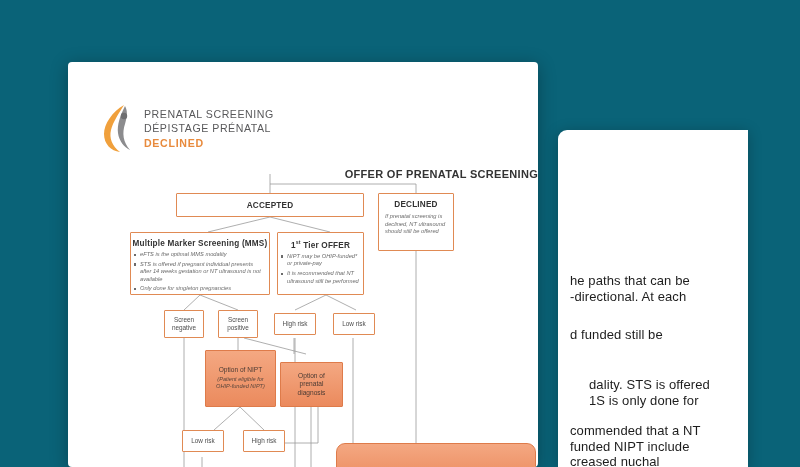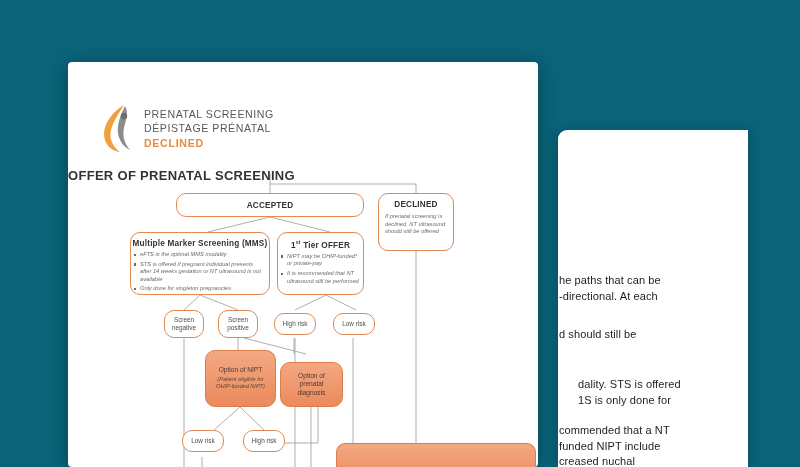--- a/index.html
+++ b/index.html
@@ -10,22 +10,22 @@
     position:relative;
   }
   
   .back-doc{
     position:absolute;left:558px;top:130px;width:190px;height:337px;
     background:#ffffff;border-radius:9px 0 0 0;
     box-shadow:0 2px 14px rgba(0,0,0,.25);
     overflow:hidden;
   }
   .back-doc .para{
-    position:absolute;left:1px;width:190px;
-    color:#1d1d1d;font-size:11px;line-height:15.6px;
+    position:absolute;left:12px;width:190px;
+    color:#1d1d1d;font-size:13px;line-height:15.6px;
     white-space:pre;letter-spacing:.1px;
   }
   .bp1{top:143px;}
   .bp2{top:197px;}
   .bp3{top:247px;margin-left:19px;}
   .bp4{top:293px;}
   
   .front-card{
     position:absolute;left:68px;top:62px;width:470px;height:405px;
     background:#ffffff;border-radius:4px;
@@ -41,21 +41,21 @@
   }
   .logo-l3{
     font-size:10.6px;letter-spacing:.7px;color:#e88a3c;font-weight:bold;
     line-height:14px;margin-top:1px;
   }
   
   .flow{position:absolute;left:0;top:0;width:470px;height:405px;}
   .flow svg{position:absolute;left:0;top:0;}
   .node{
     position:absolute;box-sizing:border-box;
-    border:1.1px solid #e08a54;border-radius:10px;background:#fff;
+    border:1.1px solid #e08a54;border-radius:1px;background:#fff;
     display:flex;flex-direction:column;align-items:center;justify-content:center;
     text-align:center;color:#4a4a4a;
   }
   .node .title{
     font-weight:bold;font-size:8.2px;color:#333;letter-spacing:.2px;
   }
   .node ul{
     margin:3px 0 0 0;padding:0 4px 0 9px;text-align:left;list-style:none;
   }
   .node ul li{
@@ -69,31 +69,31 @@
   .small-node{
     font-size:6.4px;line-height:8px;color:#4d4d4d;padding:2px;
   }
   .fill-node{
     background:linear-gradient(180deg,#f4a882 0%,#eb8a5d 100%);
     border-color:#de7b4a;color:#4a3a33;
   }
   .fill-node .fn-title{font-size:6.6px;line-height:8.4px;color:#4a3a33;}
   .fill-node .fn-sub{font-size:5.6px;line-height:7.2px;font-style:italic;color:#5a463c;margin-top:1.5px;}
   .hdr-title{
-    position:absolute;left:0;width:100%;text-align:left;
-    font-weight:bold;font-size:13px;color:#333;letter-spacing:.3px;
+    position:absolute;left:0;width:100%;text-align:right;
+    font-weight:bold;font-size:11px;color:#333;letter-spacing:.3px;
   }
 </style>
 </head>
 <body>
 
 <div class="back-doc">
   <div class="para bp1">he paths that can be
 -directional. At each</div>
-  <div class="para bp2">d should still be</div>
+  <div class="para bp2">d funded still be</div>
   <div class="para bp3">dality. STS is offered
 1S is only done for</div>
   <div class="para bp4">commended that a NT
 funded NIPT include
 creased nuchal
 neuploidy (trisomy</div>
 </div>
 
 <div class="front-card">
 

